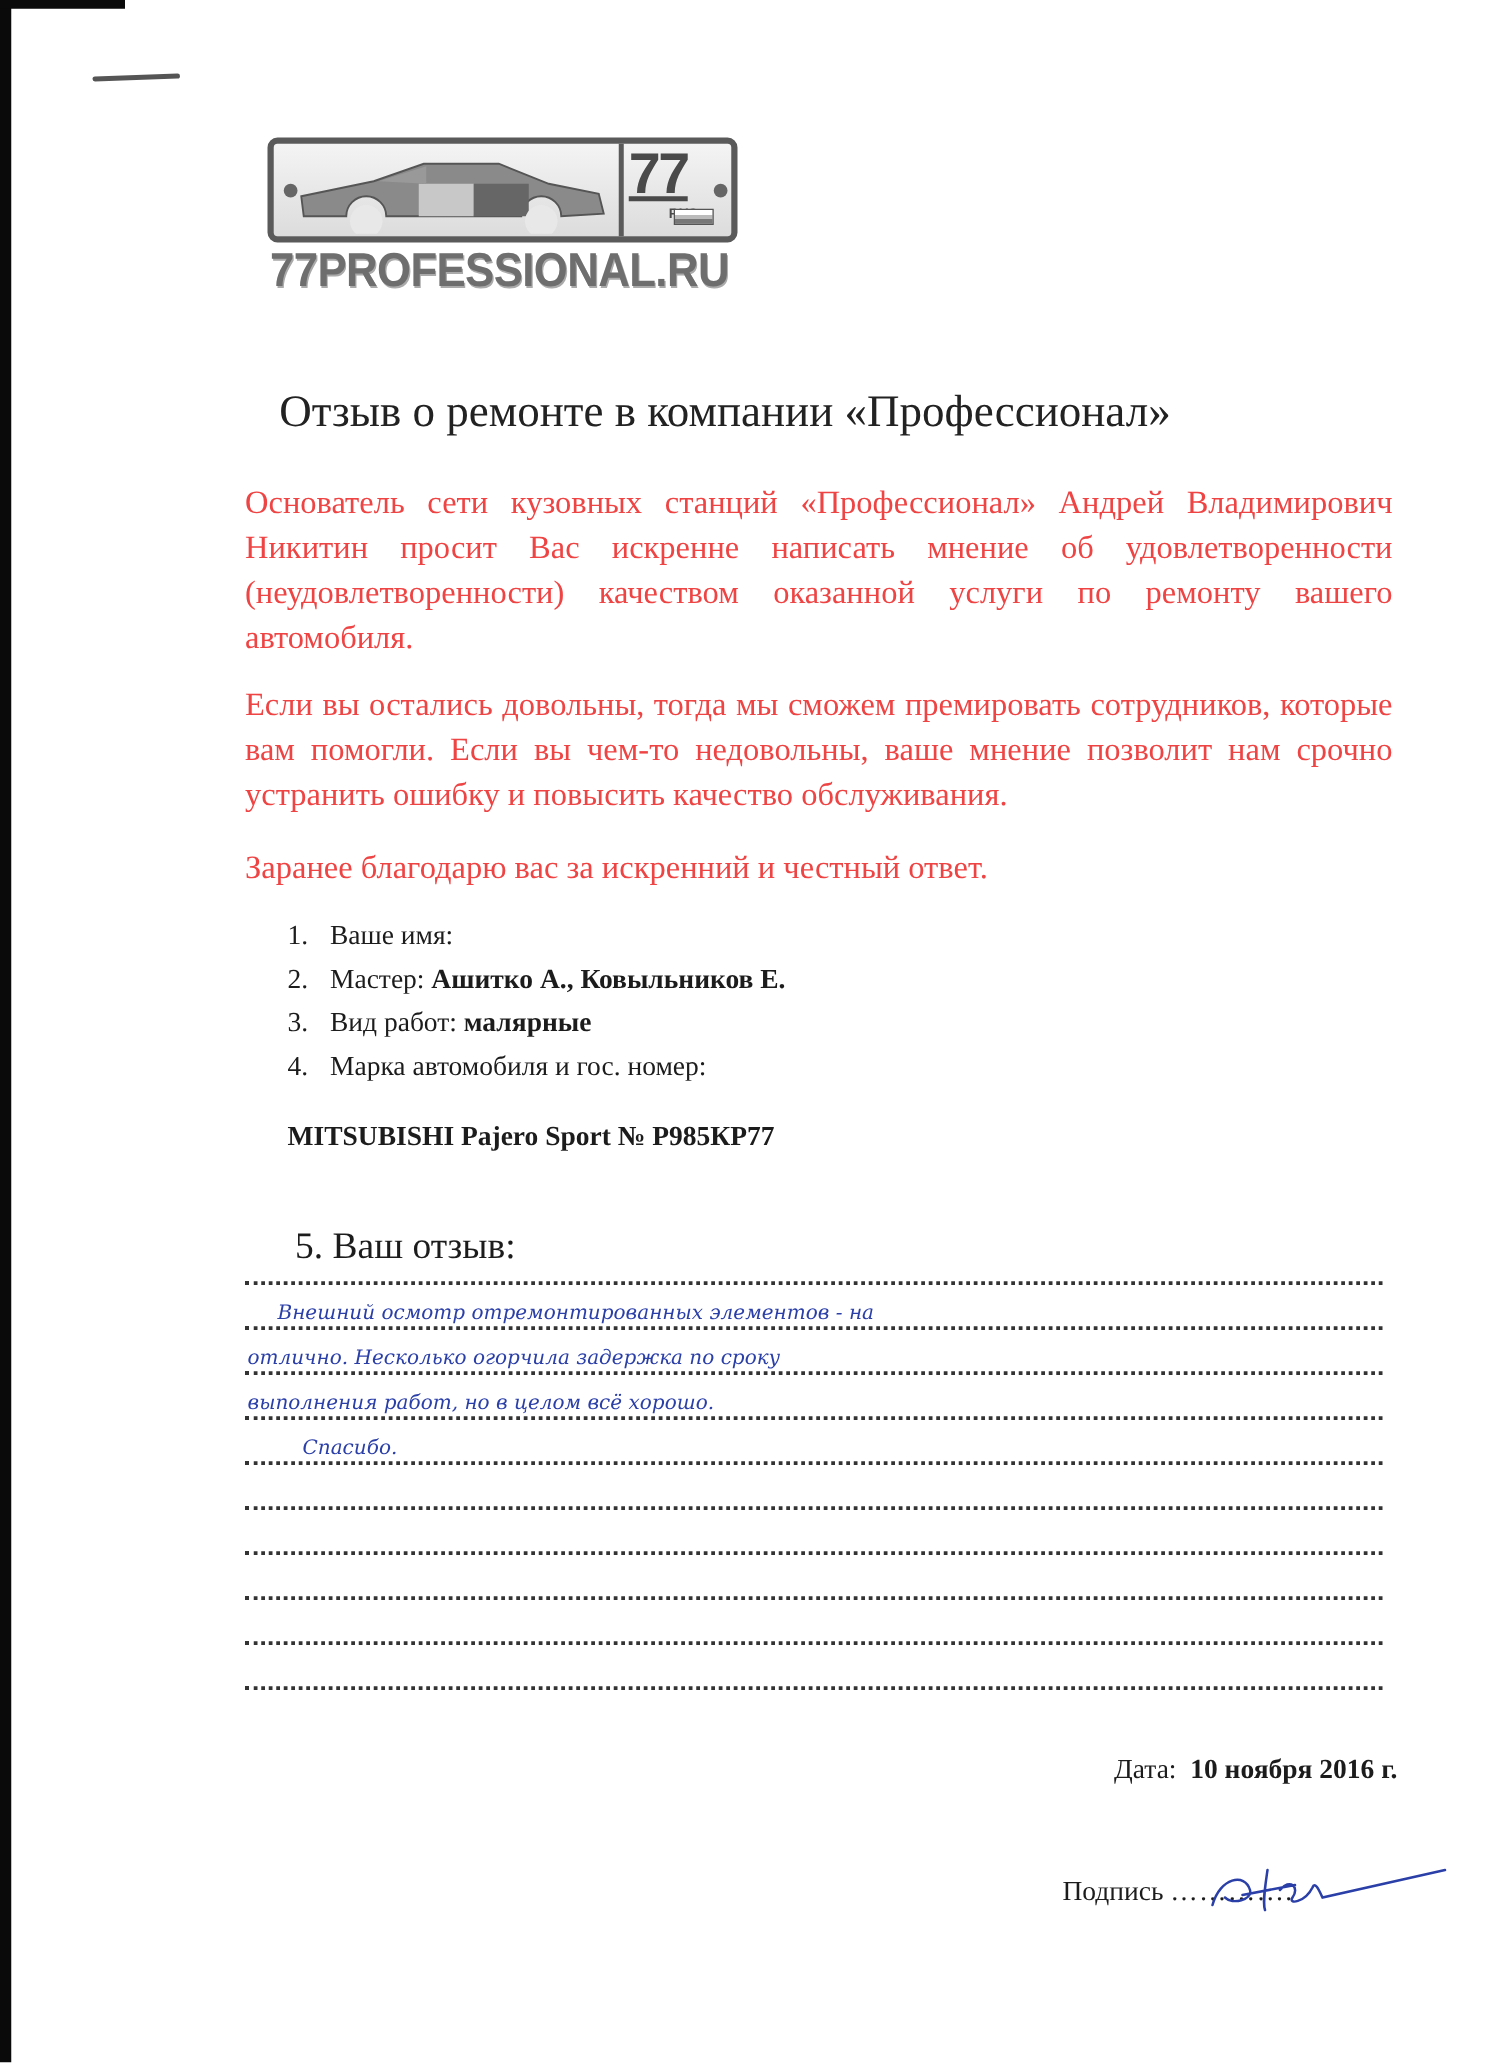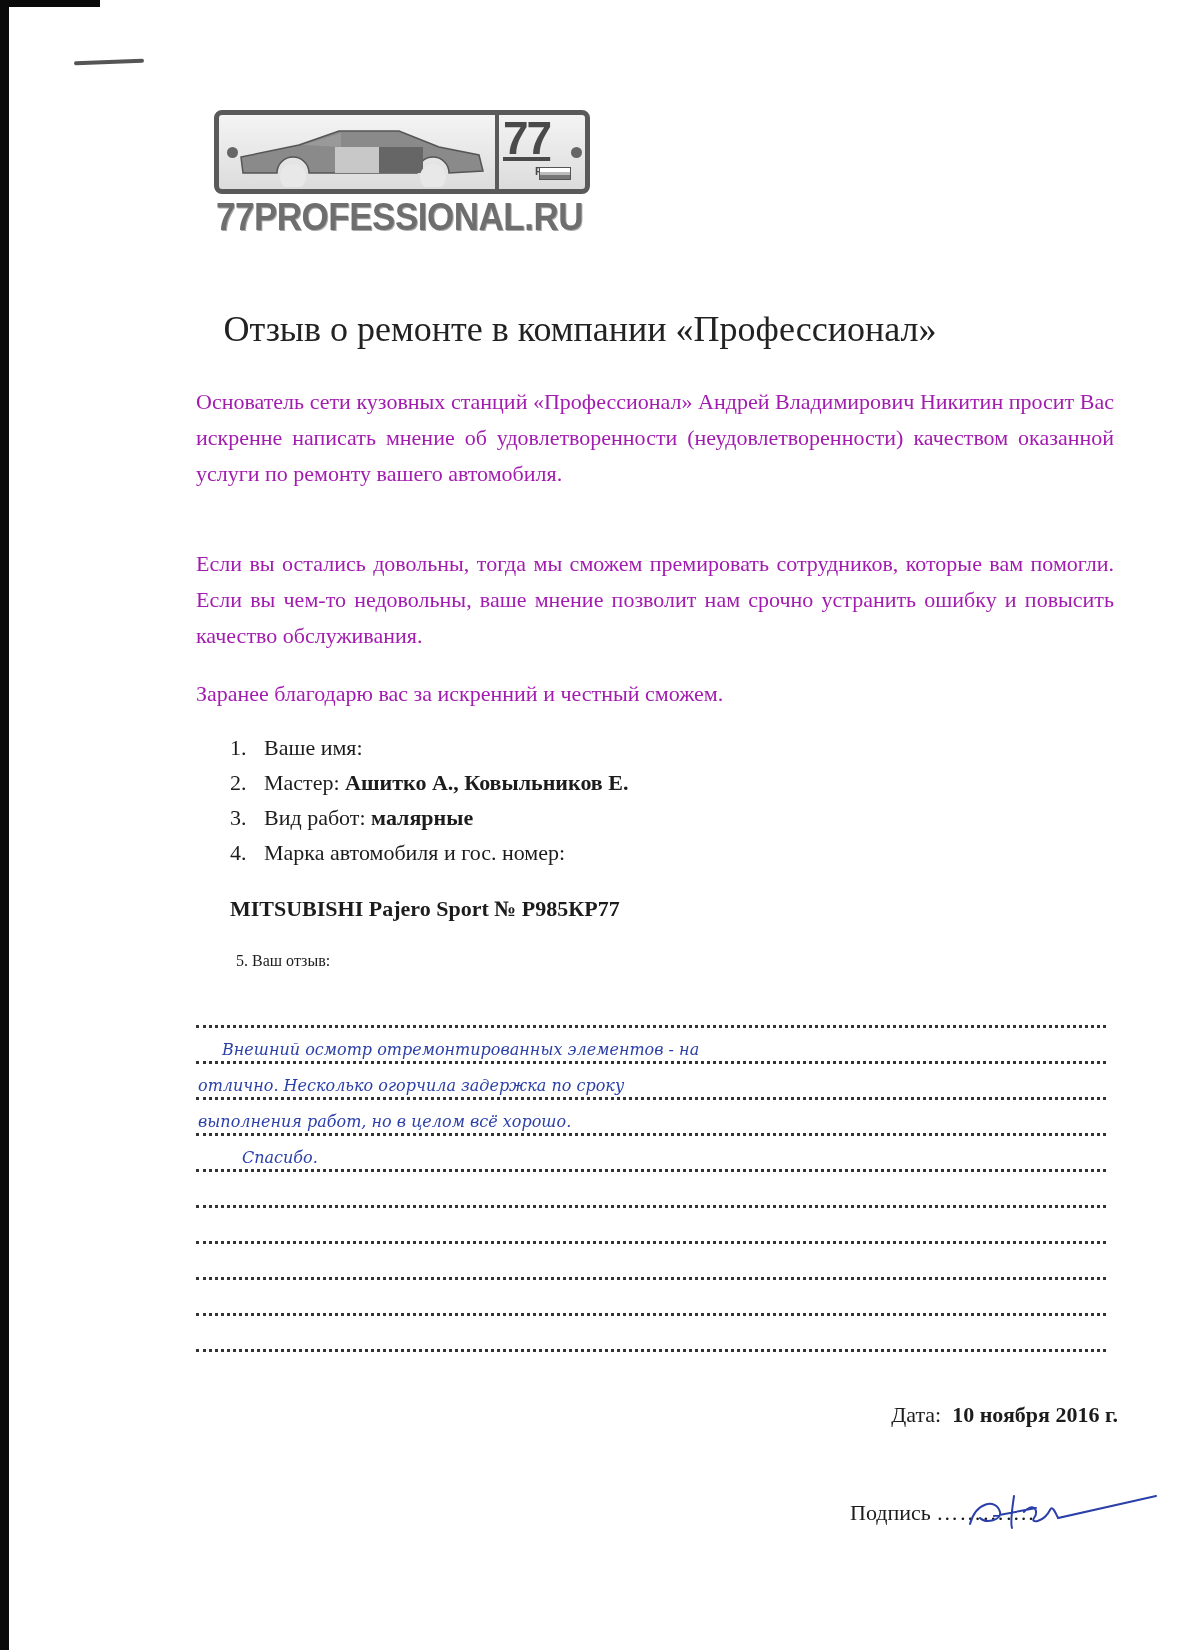--- a/index.html
+++ b/index.html
@@ -37,33 +37,33 @@
     font-weight: bold; font-size: 38px; color: #6e6e6e; letter-spacing: -0.5px;
     transform: scaleX(0.92); transform-origin: left;
     text-shadow: 1px 1px 0 #aaa;
   }
 
   .title {
     position: absolute; left: 0; width: 1160px; top: 308px; text-align: center;
     font-size: 36px; font-weight: normal; color: #222;
   }
   .body-text {
-    position: absolute; left: 196px; width: 918px; font-size: 22px; line-height: 36px;
-    text-align: justify; text-align-last: left; color: #a21caf;
+    position: absolute; left: 196px; width: 918px; font-size: 26px; line-height: 36px;
+    text-align: justify; text-align-last: left; color: #ef4444;
   }
   .p1 { top: 384px; }
   .p2 { top: 546px; }
   .p3 { top: 676px; }
 
   .qlist { position: absolute; left: 230px; top: 730px; font-size: 22px; line-height: 35px; }
   .qrow { display: flex; }
   .qnum { width: 34px; }
   .bold { font-weight: bold; }
   .car-line { position: absolute; left: 230px; top: 896px; font-size: 22px; font-weight: bold; }
-  .q5 { position: absolute; left: 236px; top: 952px; font-size: 16px; }
+  .q5 { position: absolute; left: 236px; top: 980px; font-size: 30px; }
 
   .dotlines { position: absolute; left: 196px; top: 992px; width: 910px; }
   .dotline { height: 36px; border-bottom: 3px dotted #333; box-sizing: border-box; position: relative; }
   .hand {
     position: absolute; font-family: "DejaVu Serif", serif; font-style: italic;
     color: #2b3fa8; font-size: 16px; white-space: nowrap; bottom: 2px;
   }
 
   .date { position: absolute; right: 82px; top: 1402px; font-size: 22px; }
   .sign { position: absolute; left: 850px; top: 1500px; font-size: 22px; }
@@ -94,21 +94,21 @@
     <div class="plate-flag"></div>
     <div class="plate-bolt" style="left:352px"></div>
   </div>
   <div class="logo-text">77PROFESSIONAL.RU</div>
 </div>
 
 <div class="title">Отзыв о ремонте в компании «Профессионал»</div>
 
 <div class="body-text p1">Основатель сети кузовных станций «Профессионал» Андрей Владимирович Никитин просит Вас искренне написать мнение об удовлетворенности (неудовлетворенности) качеством оказанной услуги по ремонту вашего автомобиля.</div>
 <div class="body-text p2">Если вы остались довольны, тогда мы сможем премировать сотрудников, которые вам помогли. Если вы чем-то недовольны, ваше мнение позволит нам срочно устранить ошибку и повысить качество обслуживания.</div>
-<div class="body-text p3">Заранее благодарю вас за искренний и честный сможем.</div>
+<div class="body-text p3">Заранее благодарю вас за искренний и честный ответ.</div>
 
 <div class="qlist">
   <div class="qrow">
     <span class="qnum">1.</span>
     <span>Ваше имя: </span>&nbsp;
   </div>
   <div class="qrow">
     <span class="qnum">2.</span>
     <span>Мастер: </span>&nbsp;<span class="bold">Ашитко А., Ковыльников Е.</span>
   </div>

